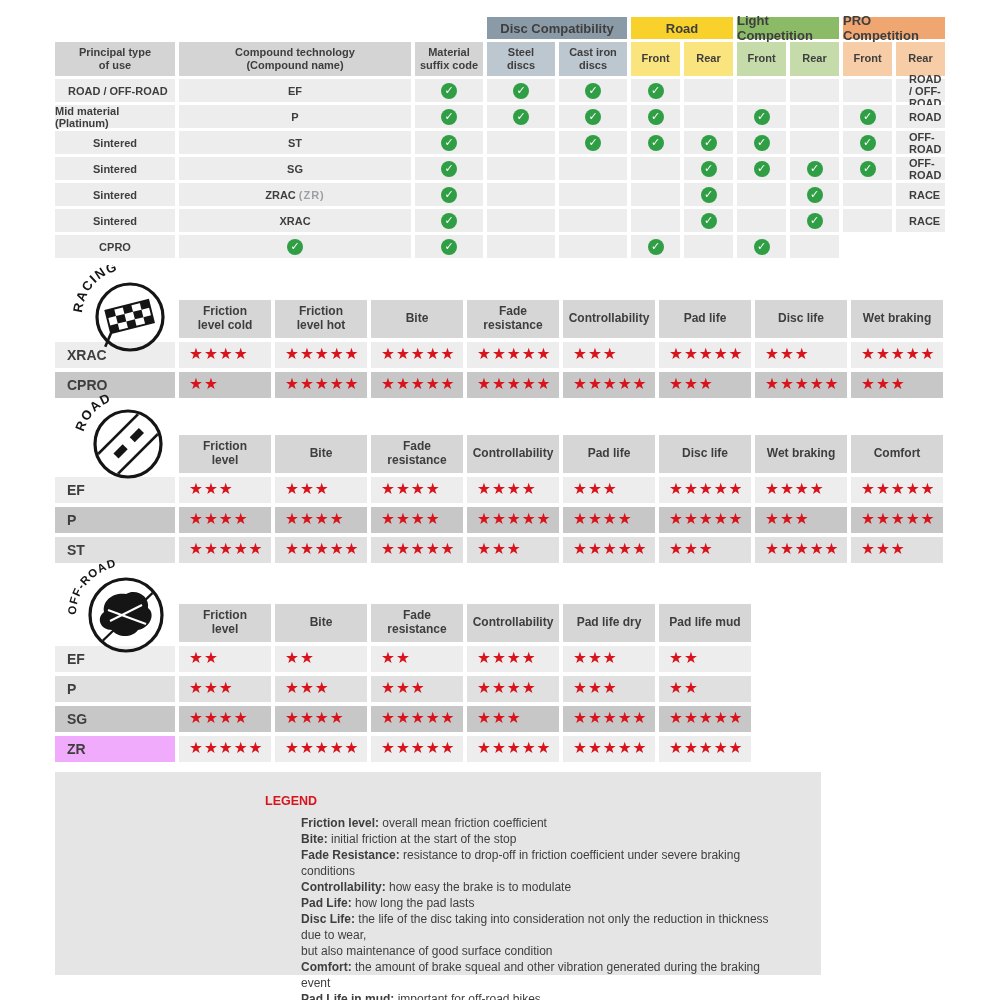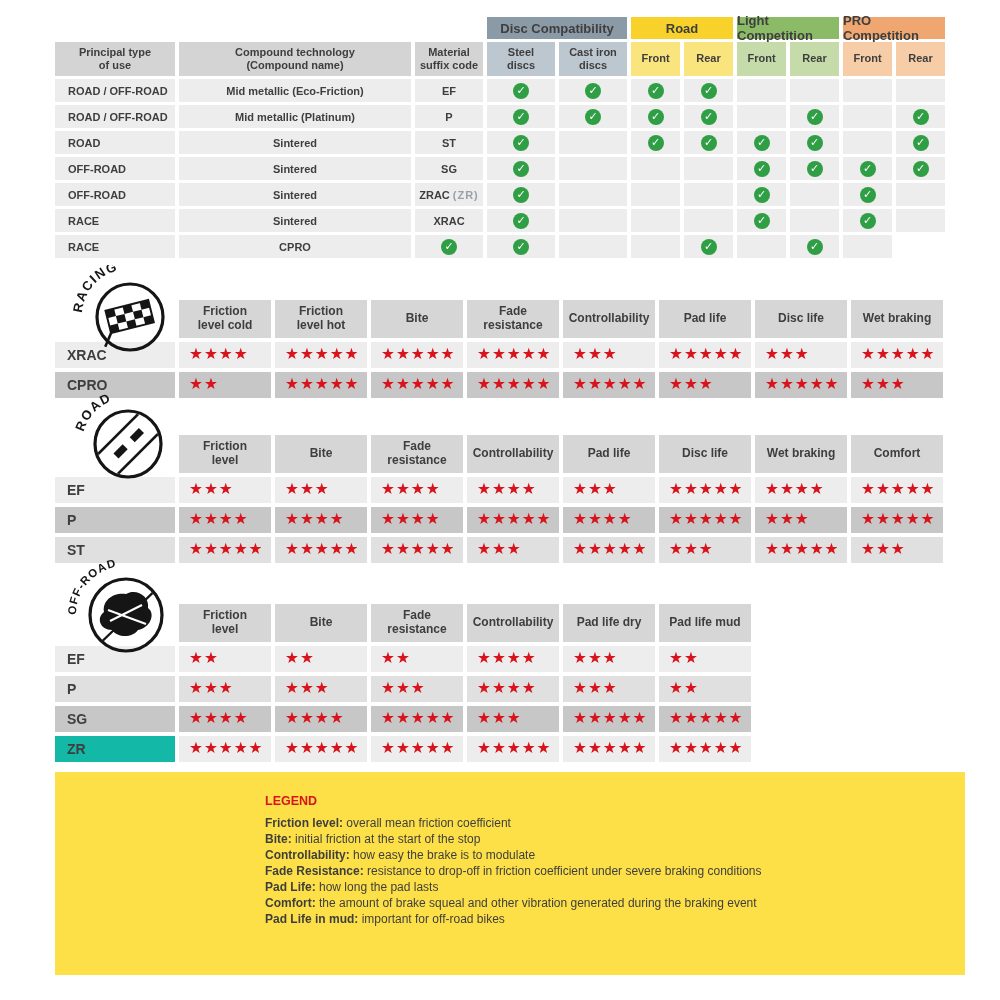--- a/index.html
+++ b/index.html
@@ -41,24 +41,24 @@
   #grid-road,#grid-offroad{margin-top:32px;}
   .shead{background:#d6d6d6;font-size:12px;font-weight:bold;display:flex;
     align-items:center;justify-content:center;text-align:center;line-height:1.15;}
   .rlabel{font-size:14px;font-weight:bold;display:flex;align-items:center;padding-left:12px;}
   .scell{display:flex;align-items:center;padding-left:10px;}
   .stars{color:#d8131b;font-size:15.5px;letter-spacing:1px;line-height:1;
     font-family:"DejaVu Sans",sans-serif;}
   
   svg text{font-family:"Liberation Sans",sans-serif;font-weight:bold;fill:#151515;}
   
-  .legend{position:absolute;left:55px;top:772px;width:910px;height:203px;
-    background:#fde047;box-sizing:border-box;padding:22px 30px 16px 210px;font-size:12px;}
+  .legend{position:absolute;left:55px;top:772px;width:766px;height:203px;
+    background:#e5e5e5;box-sizing:border-box;padding:22px 30px 16px 210px;font-size:12px;}
   .legend-title{color:#d8131b;font-weight:bold;font-size:12.5px;margin-bottom:7px;}
-  .litem{line-height:16px;white-space:pre-line;}
+  .litem{line-height:16px;white-space:pre-line;margin-left:36px;}
   .litem b{font-weight:bold;}
 </style>
 </head>
 <body>
 
 <div class="page">
 
   <div class="compat-grid" id="compat-grid">
       <div class="spacer" style="grid-column: span 3;"></div>
       <div class="ghead" style="background: rgb(139, 154, 167);">Disc Compatibility</div>
@@ -75,40 +75,39 @@
 discs</div>
       <div class="chead pre" style="background: rgb(189, 199, 207);">Cast iron
 discs</div>
       <div class="chead pre" style="background: rgb(250, 228, 126);">Front</div>
       <div class="chead pre" style="background: rgb(250, 228, 126);">Rear</div>
       <div class="chead pre" style="background: rgb(197, 220, 170);">Front</div>
       <div class="chead pre" style="background: rgb(197, 220, 170);">Rear</div>
       <div class="chead pre" style="background: rgb(246, 205, 166);">Front</div>
       <div class="chead pre" style="background: rgb(246, 205, 166);">Rear</div>
       <div class="cell use">ROAD / OFF-ROAD</div>
-      <div class="cell comp">Mid metallic (Eco-Friction)</div>
       <div class="cell suf">EF</div>
       <div class="cell chk">
         <span class="check">✓</span>
       </div>
       <div class="cell chk">
         <span class="check">✓</span>
       </div>
       <div class="cell chk">
         <span class="check">✓</span>
       </div>
       <div class="cell chk">
         <span class="check">✓</span>
       </div>
       <div class="cell chk"></div>
       <div class="cell chk"></div>
       <div class="cell chk"></div>
       <div class="cell chk"></div>
       <div class="cell use">ROAD / OFF-ROAD</div>
-      <div class="cell comp">Mid metallic (Platinum)</div>
+      <div class="cell comp">Mid material (Platinum)</div>
       <div class="cell suf">P</div>
       <div class="cell chk">
         <span class="check">✓</span>
       </div>
       <div class="cell chk">
         <span class="check">✓</span>
       </div>
       <div class="cell chk">
         <span class="check">✓</span>
       </div>
@@ -501,21 +500,21 @@
         </div>
         <div class="scell" style="background: rgb(199, 199, 199);">
           <span class="stars">★★★</span>
         </div>
         <div class="scell" style="background: rgb(199, 199, 199);">
           <span class="stars">★★★★★</span>
         </div>
         <div class="scell" style="background: rgb(199, 199, 199);">
           <span class="stars">★★★★★</span>
         </div>
-        <div class="rlabel" style="background: #14b8a6;">ZR</div>
+        <div class="rlabel" style="background: #f0abfc;">ZR</div>
         <div class="scell" style="background: rgb(237, 237, 237);">
           <span class="stars">★★★★★</span>
         </div>
         <div class="scell" style="background: rgb(237, 237, 237);">
           <span class="stars">★★★★★</span>
         </div>
         <div class="scell" style="background: rgb(237, 237, 237);">
           <span class="stars">★★★★★</span>
         </div>
         <div class="scell" style="background: rgb(237, 237, 237);">
@@ -528,21 +527,23 @@
           <span class="stars">★★★★★</span>
         </div>
       </div>
   </section>
 
   <div class="legend">
     <div class="legend-title">LEGEND</div>
     <div id="legend-items">
         <div class="litem"><b>Friction level: </b><span>overall mean friction coefficient</span></div>
         <div class="litem"><b>Bite: </b><span>initial friction at the start of the stop</span></div>
+        <div class="litem"><b>Fade Resistance: </b><span>resistance to drop-off in friction coefficient under severe braking conditions</span></div>
         <div class="litem"><b>Controllability: </b><span>how easy the brake is to modulate</span></div>
-        <div class="litem"><b>Fade Resistance: </b><span>resistance to drop-off in friction coefficient under severe braking conditions</span></div>
         <div class="litem"><b>Pad Life: </b><span>how long the pad lasts</span></div>
+        <div class="litem"><b>Disc Life: </b><span>the life of the disc taking into consideration not only the reduction in thickness due to wear,
+but also maintenance of good surface condition</span></div>
         <div class="litem"><b>Comfort: </b><span>the amount of brake squeal and other vibration generated during the braking event</span></div>
         <div class="litem"><b>Pad Life in mud: </b><span>important for off-road bikes</span></div>
       </div>
   </div>
 
 </div>
 
 </body></html>

